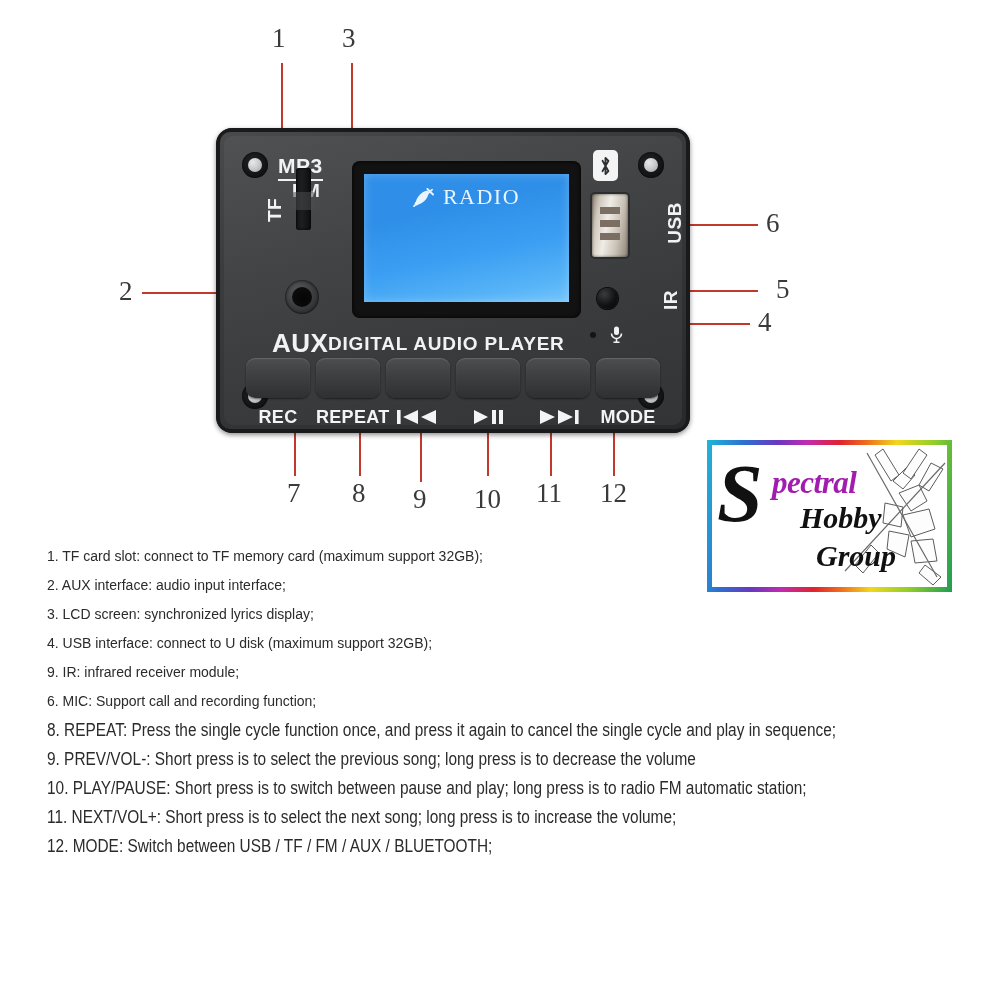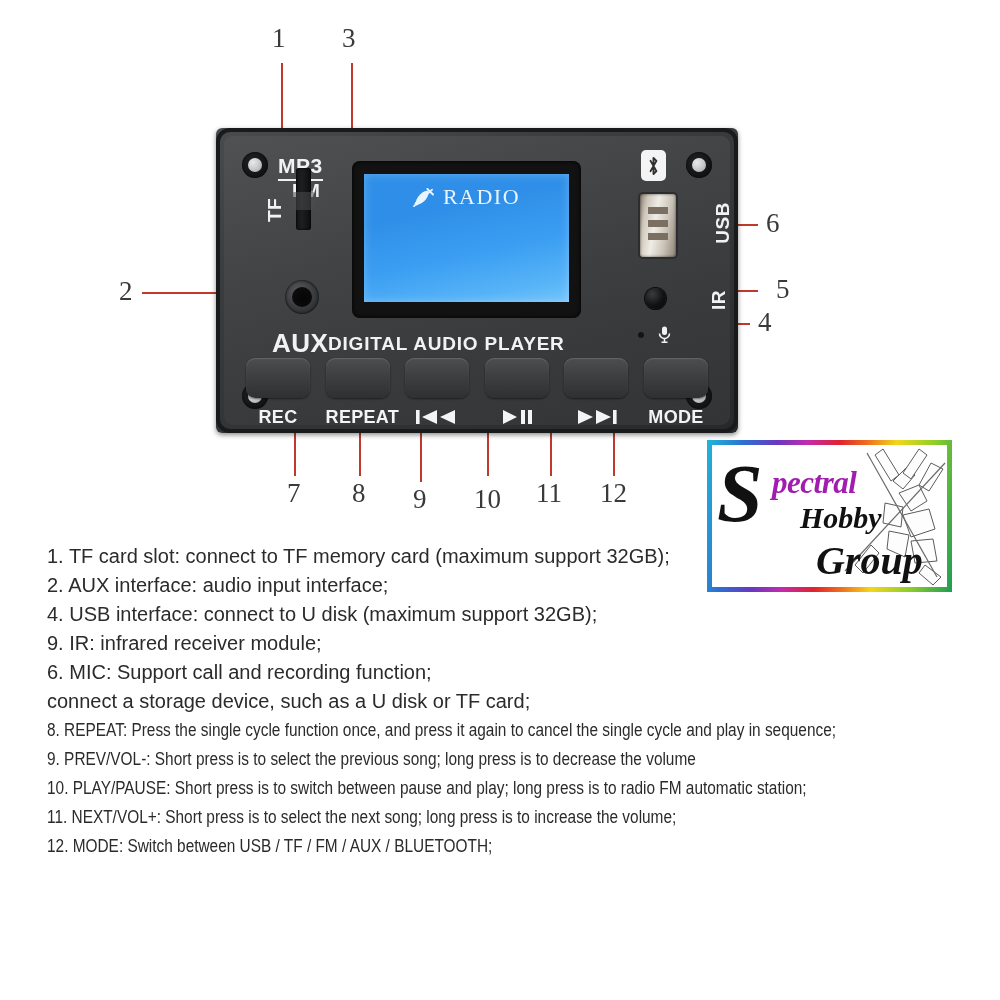--- a/index.html
+++ b/index.html
@@ -14,25 +14,24 @@
   .callnum{
     position:absolute;font-family:"Liberation Serif",serif;
     font-size:27px;color:#3a3a3a;line-height:1;
   }
   .vline{position:absolute;width:2px;background:#c0392b;}
   .hline{position:absolute;height:2px;background:#c0392b;}
 
   
   .board{
     position:absolute;left:216px;top:128px;width:474px;height:305px;
-    border-radius:6px;
+    border-radius:16px;
     background:linear-gradient(160deg,#4a4b4d 0%,#3b3c3e 30%,#313234 70%,#27282a 100%);
     box-shadow:0 2px 5px rgba(0,0,0,.45);
     overflow:hidden;
-    padding-left:48px;
   }
   .board-outer-edge{
     position:absolute;left:0;top:0;right:0;bottom:0;border-radius:14px;
     border:4px solid #191a1c;box-sizing:border-box;
     pointer-events:none;
   }
   .board-inner{
     position:absolute;left:8px;top:8px;right:8px;bottom:8px;
     border-radius:9px;background:#3f4042;
     background:linear-gradient(165deg,#505153 0%,#434446 35%,#3a3b3d 65%,#333436 100%);
@@ -161,26 +160,26 @@
   .logo-inner{position:relative;width:100%;height:100%;background:#fff;overflow:hidden;}
   .logo-text{position:absolute;left:0;top:0;width:100%;height:100%;}
   .lg-s{position:absolute;left:5px;top:8px;font-family:"Liberation Serif",serif;
     font-size:82px;font-weight:700;font-style:italic;color:#111;line-height:1;}
   .lg-spectral{position:absolute;left:60px;top:22px;font-family:"Liberation Serif",serif;
     font-size:31px;font-weight:700;font-style:italic;color:#a21caf;line-height:1;
     letter-spacing:-.5px;}
   .lg-hobby{position:absolute;left:88px;top:58px;font-family:"Liberation Serif",serif;
     font-size:30px;font-weight:700;font-style:italic;color:#111;line-height:1;}
   .lg-group{position:absolute;left:104px;top:96px;font-family:"Liberation Serif",serif;
-    font-size:40px;font-weight:700;font-style:italic;color:#111;line-height:1;}
+    font-size:30px;font-weight:700;font-style:italic;color:#111;line-height:1;}
   .lg-art{position:absolute;right:-4px;top:0px;width:110px;height:142px;opacity:.9;}
 
   
   .desc{position:absolute;left:47px;top:545px;width:920px;color:#2b2b2b;}
-  .desc p{margin:0 0 7px 0;font-size:20px;line-height:22px;font-family:"Liberation Sans",sans-serif;}
+  .desc p{margin:0 0 7px 0;font-size:14px;line-height:22px;font-family:"Liberation Sans",sans-serif;}
   .desc p.narrow{font-stretch:condensed;transform:scaleX(.88);transform-origin:left center;
     font-size:17.5px;}
 </style>
 </head>
 <body>
 
 <div class="stage">
 
   <div class="callnum" style="left:272px;top:25px;">1</div>
   <div class="vline" style="left:281px;top:63px;height:100px;"></div>
@@ -336,24 +335,24 @@
         <div class="lg-spectral">pectral</div>
         <div class="lg-hobby">Hobby</div>
         <div class="lg-group">Group</div>
       </div>
     </div>
   </div>
 
   <div class="desc">
     <p>1. TF card slot: connect to TF memory card (maximum support 32GB);</p>
     <p>2. AUX interface: audio input interface;</p>
+    <p>3. LCD screen: synchronized lyrics display;</p>
     <p>4. USB interface: connect to U disk (maximum support 32GB);</p>
     <p>9. IR: infrared receiver module;</p>
     <p>6. MIC: Support call and recording function;</p>
-    <p>connect a storage device, such as a U disk or TF card;</p>
     <p class="narrow">8. REPEAT: Press the single cycle function once, and press it again to cancel the single cycle and play in sequence;</p>
     <p class="narrow">9. PREV/VOL-: Short press is to select the previous song; long press is to decrease the volume</p>
     <p class="narrow">10. PLAY/PAUSE: Short press is to switch between pause and play; long press is to radio FM automatic station;</p>
     <p class="narrow">11. NEXT/VOL+: Short press is to select the next song; long press is to increase the volume;</p>
     <p class="narrow">12. MODE: Switch between USB / TF / FM / AUX / BLUETOOTH;</p>
   </div>
 
 </div>
 
 </body></html>

